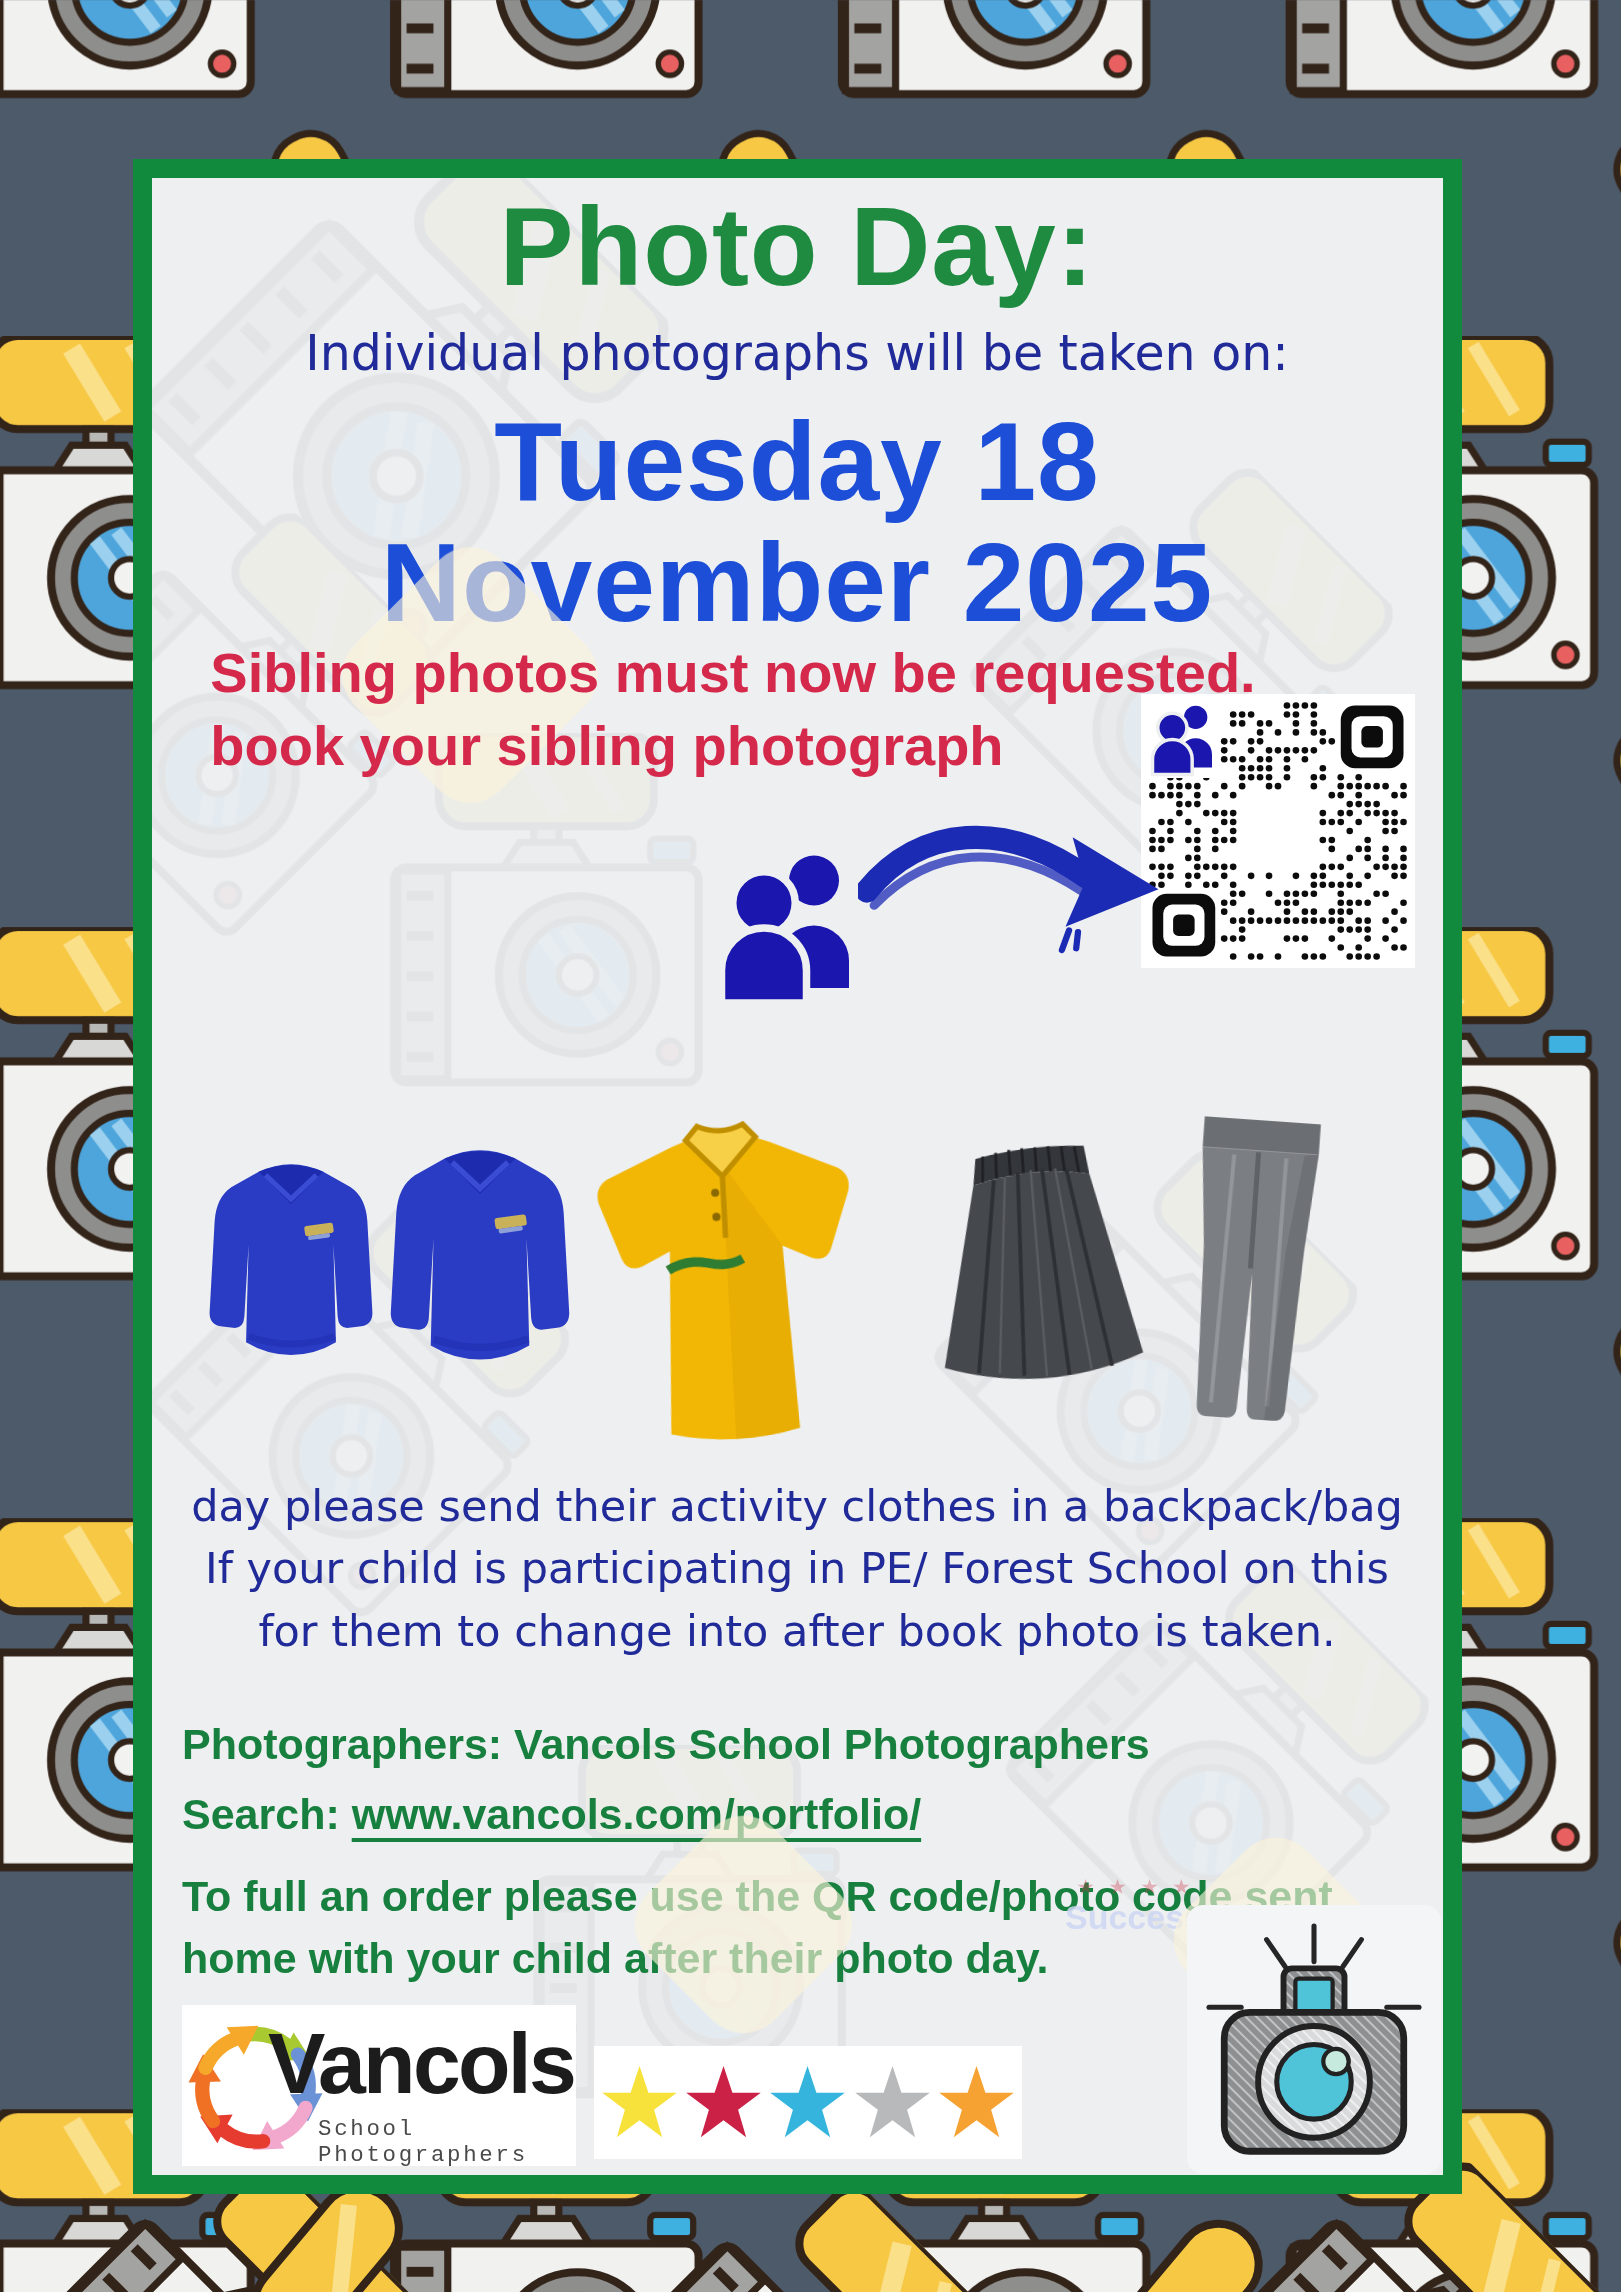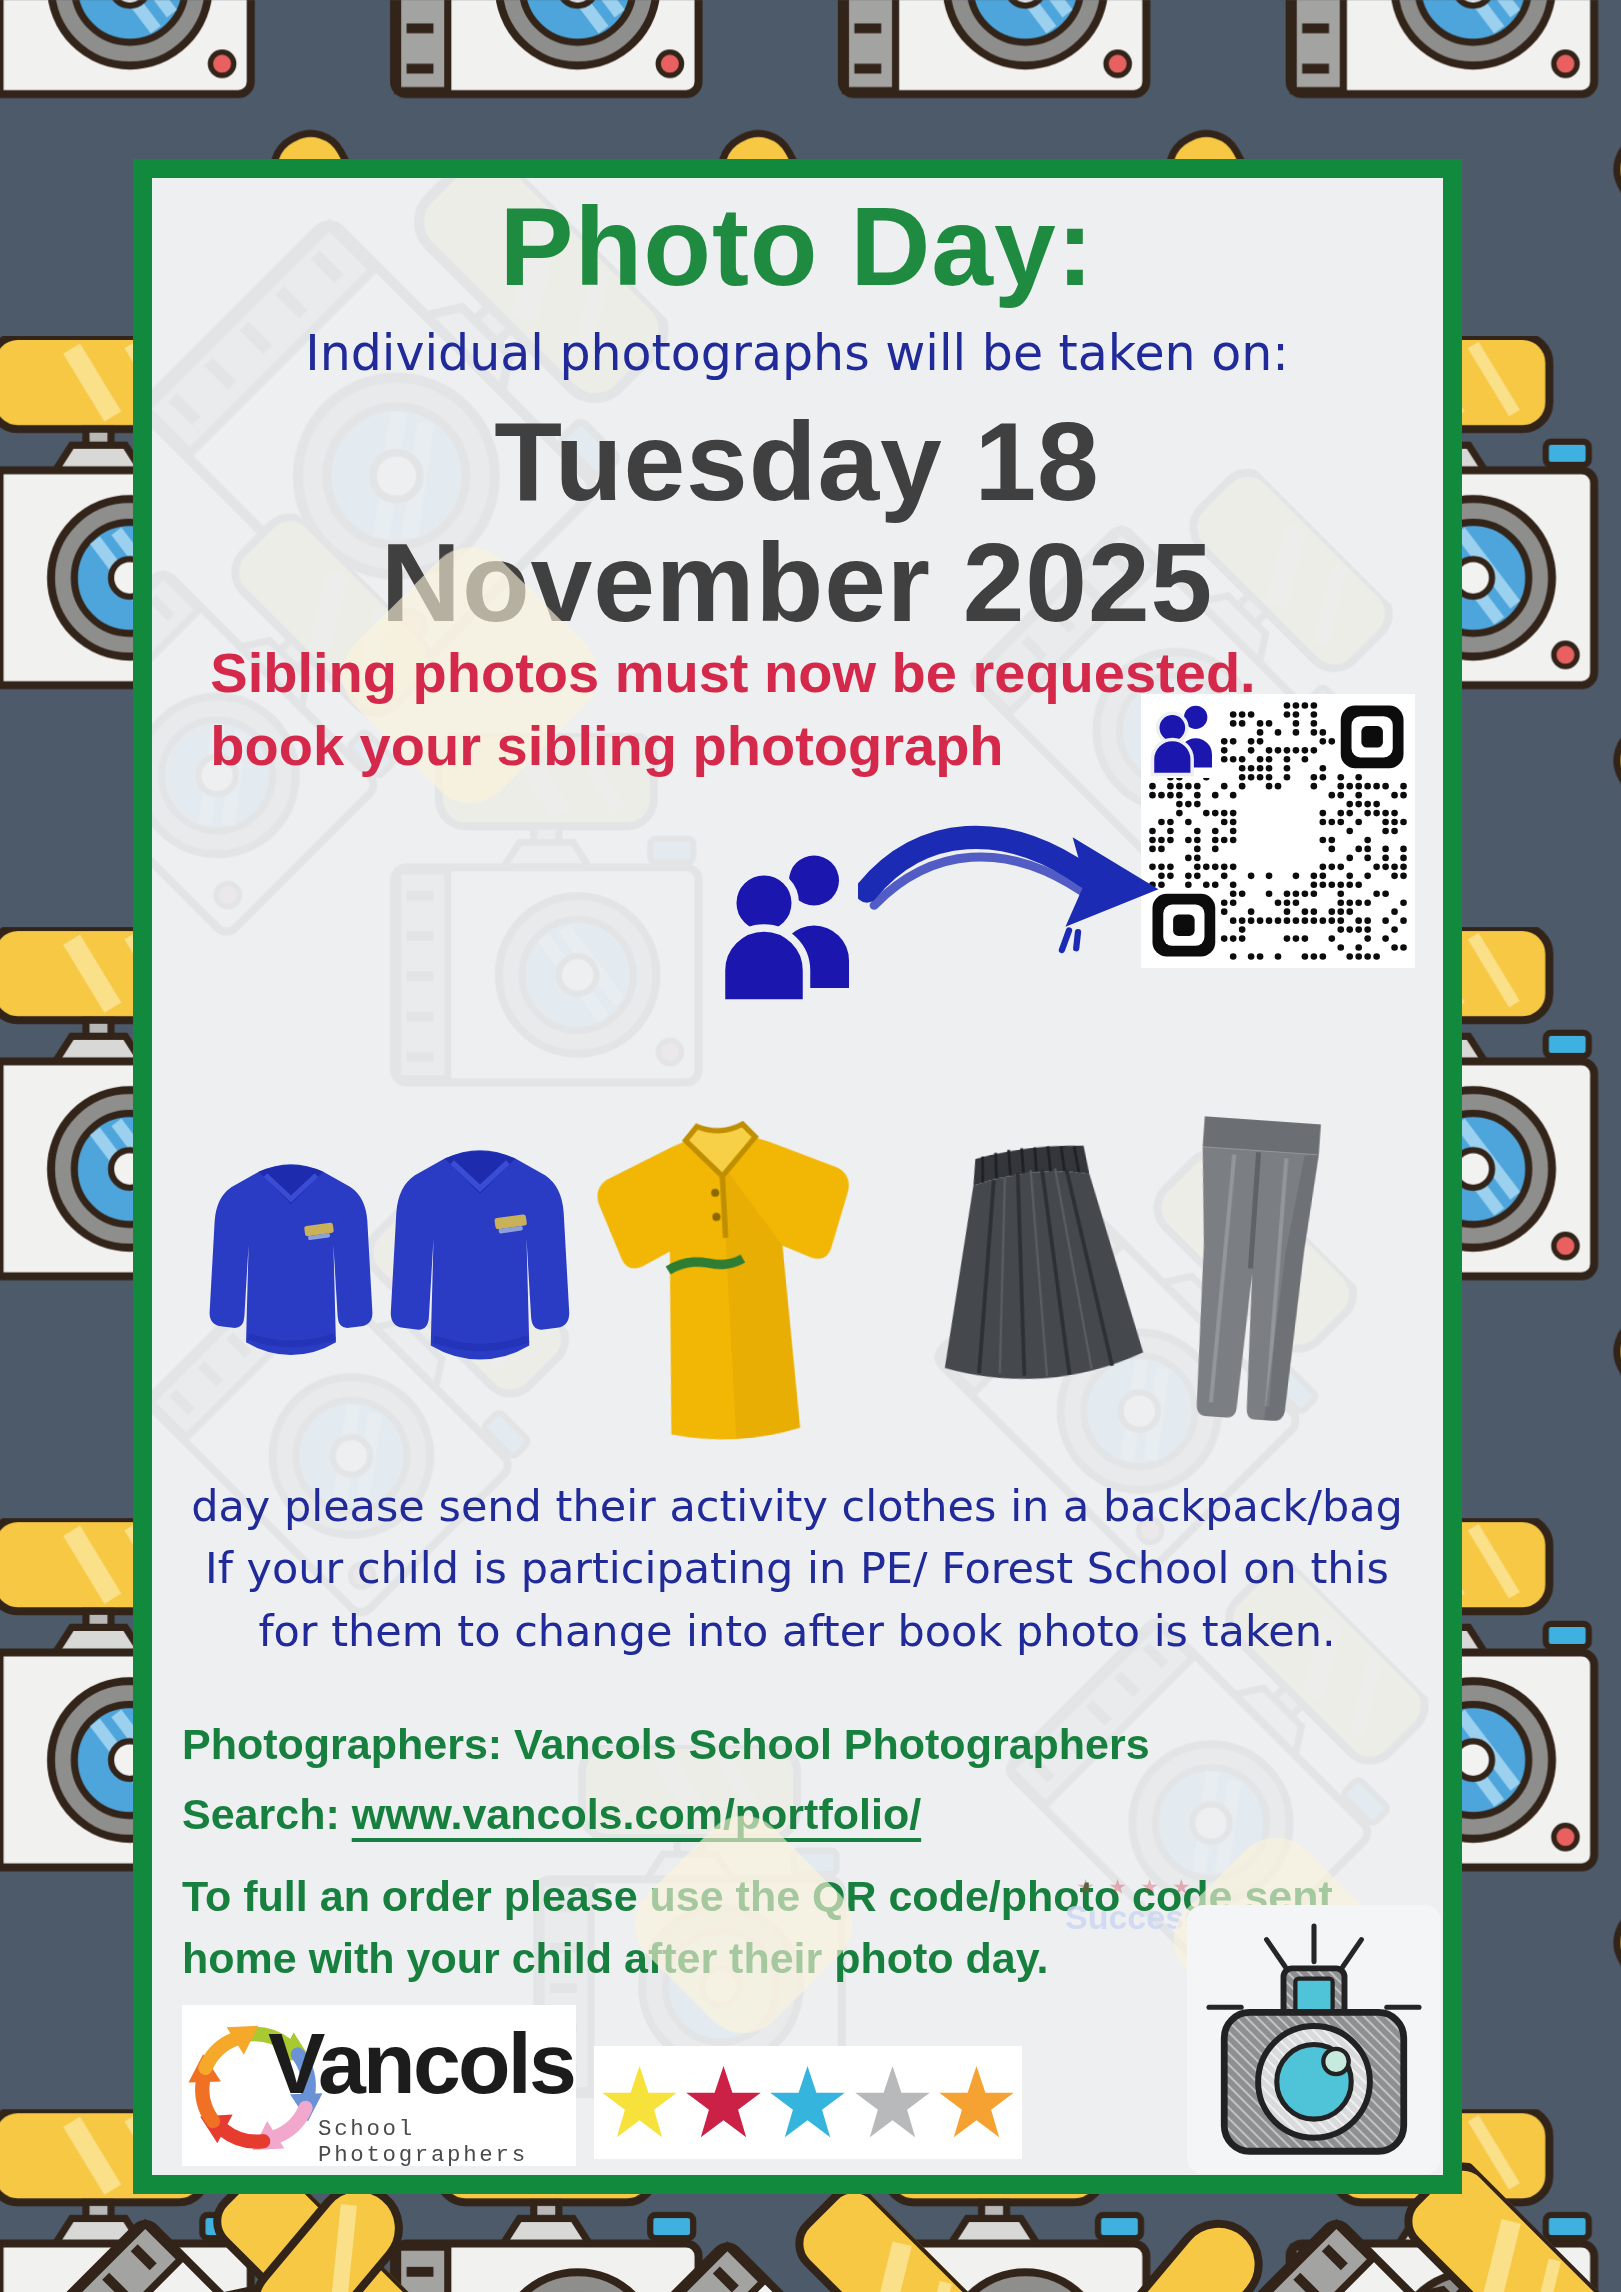--- a/index.html
+++ b/index.html
@@ -11,21 +11,21 @@
   
   .card{position:absolute;left:133px;top:159px;width:1329px;height:2035px;
         box-sizing:border-box;border:19.7px solid #118a3e;background:#edeff1;}
   .card-inner{position:absolute;inset:0;width:1290px;height:1995px;}
   .wm-layer{position:absolute;inset:0;pointer-events:none;}
   
   .abs{position:absolute;}
   .center{left:0;width:1290px;text-align:center;}
   .title{top:5.4px;font-size:111px;font-weight:bold;color:#1f8b40;letter-spacing:0.9px;}
   .intro{top:147px;font-size:49px;color:#202a99;font-family:"DejaVu Sans",sans-serif;}
-  .date{top:224px;font-size:111px;font-weight:bold;color:#404040;line-height:1.09;letter-spacing:0.9px;}
+  .date{top:224px;font-size:111px;font-weight:bold;color:#1d4ed8;line-height:1.09;letter-spacing:0.9px;}
   .sibling{left:14.3px;top:459px;width:1272px;font-size:56px;font-weight:bold;color:#d5294b;
            line-height:1.3;z-index:3;margin-left:44px;}
   .note{font-family:"DejaVu Sans",sans-serif;color:#202a99;font-size:43px;line-height:1.45;}
   .children-note{top:820px;}
   .pe-note{top:1297px;}
   .green-bold{left:30px;font-size:43px;font-weight:bold;color:#17803f;}
   .photographers{top:1542px;}
   .search{top:1612px;}
   .search a{color:#17803f;text-decoration:underline;text-underline-offset:9px;}
   .order{top:1687px;line-height:1.45;}

